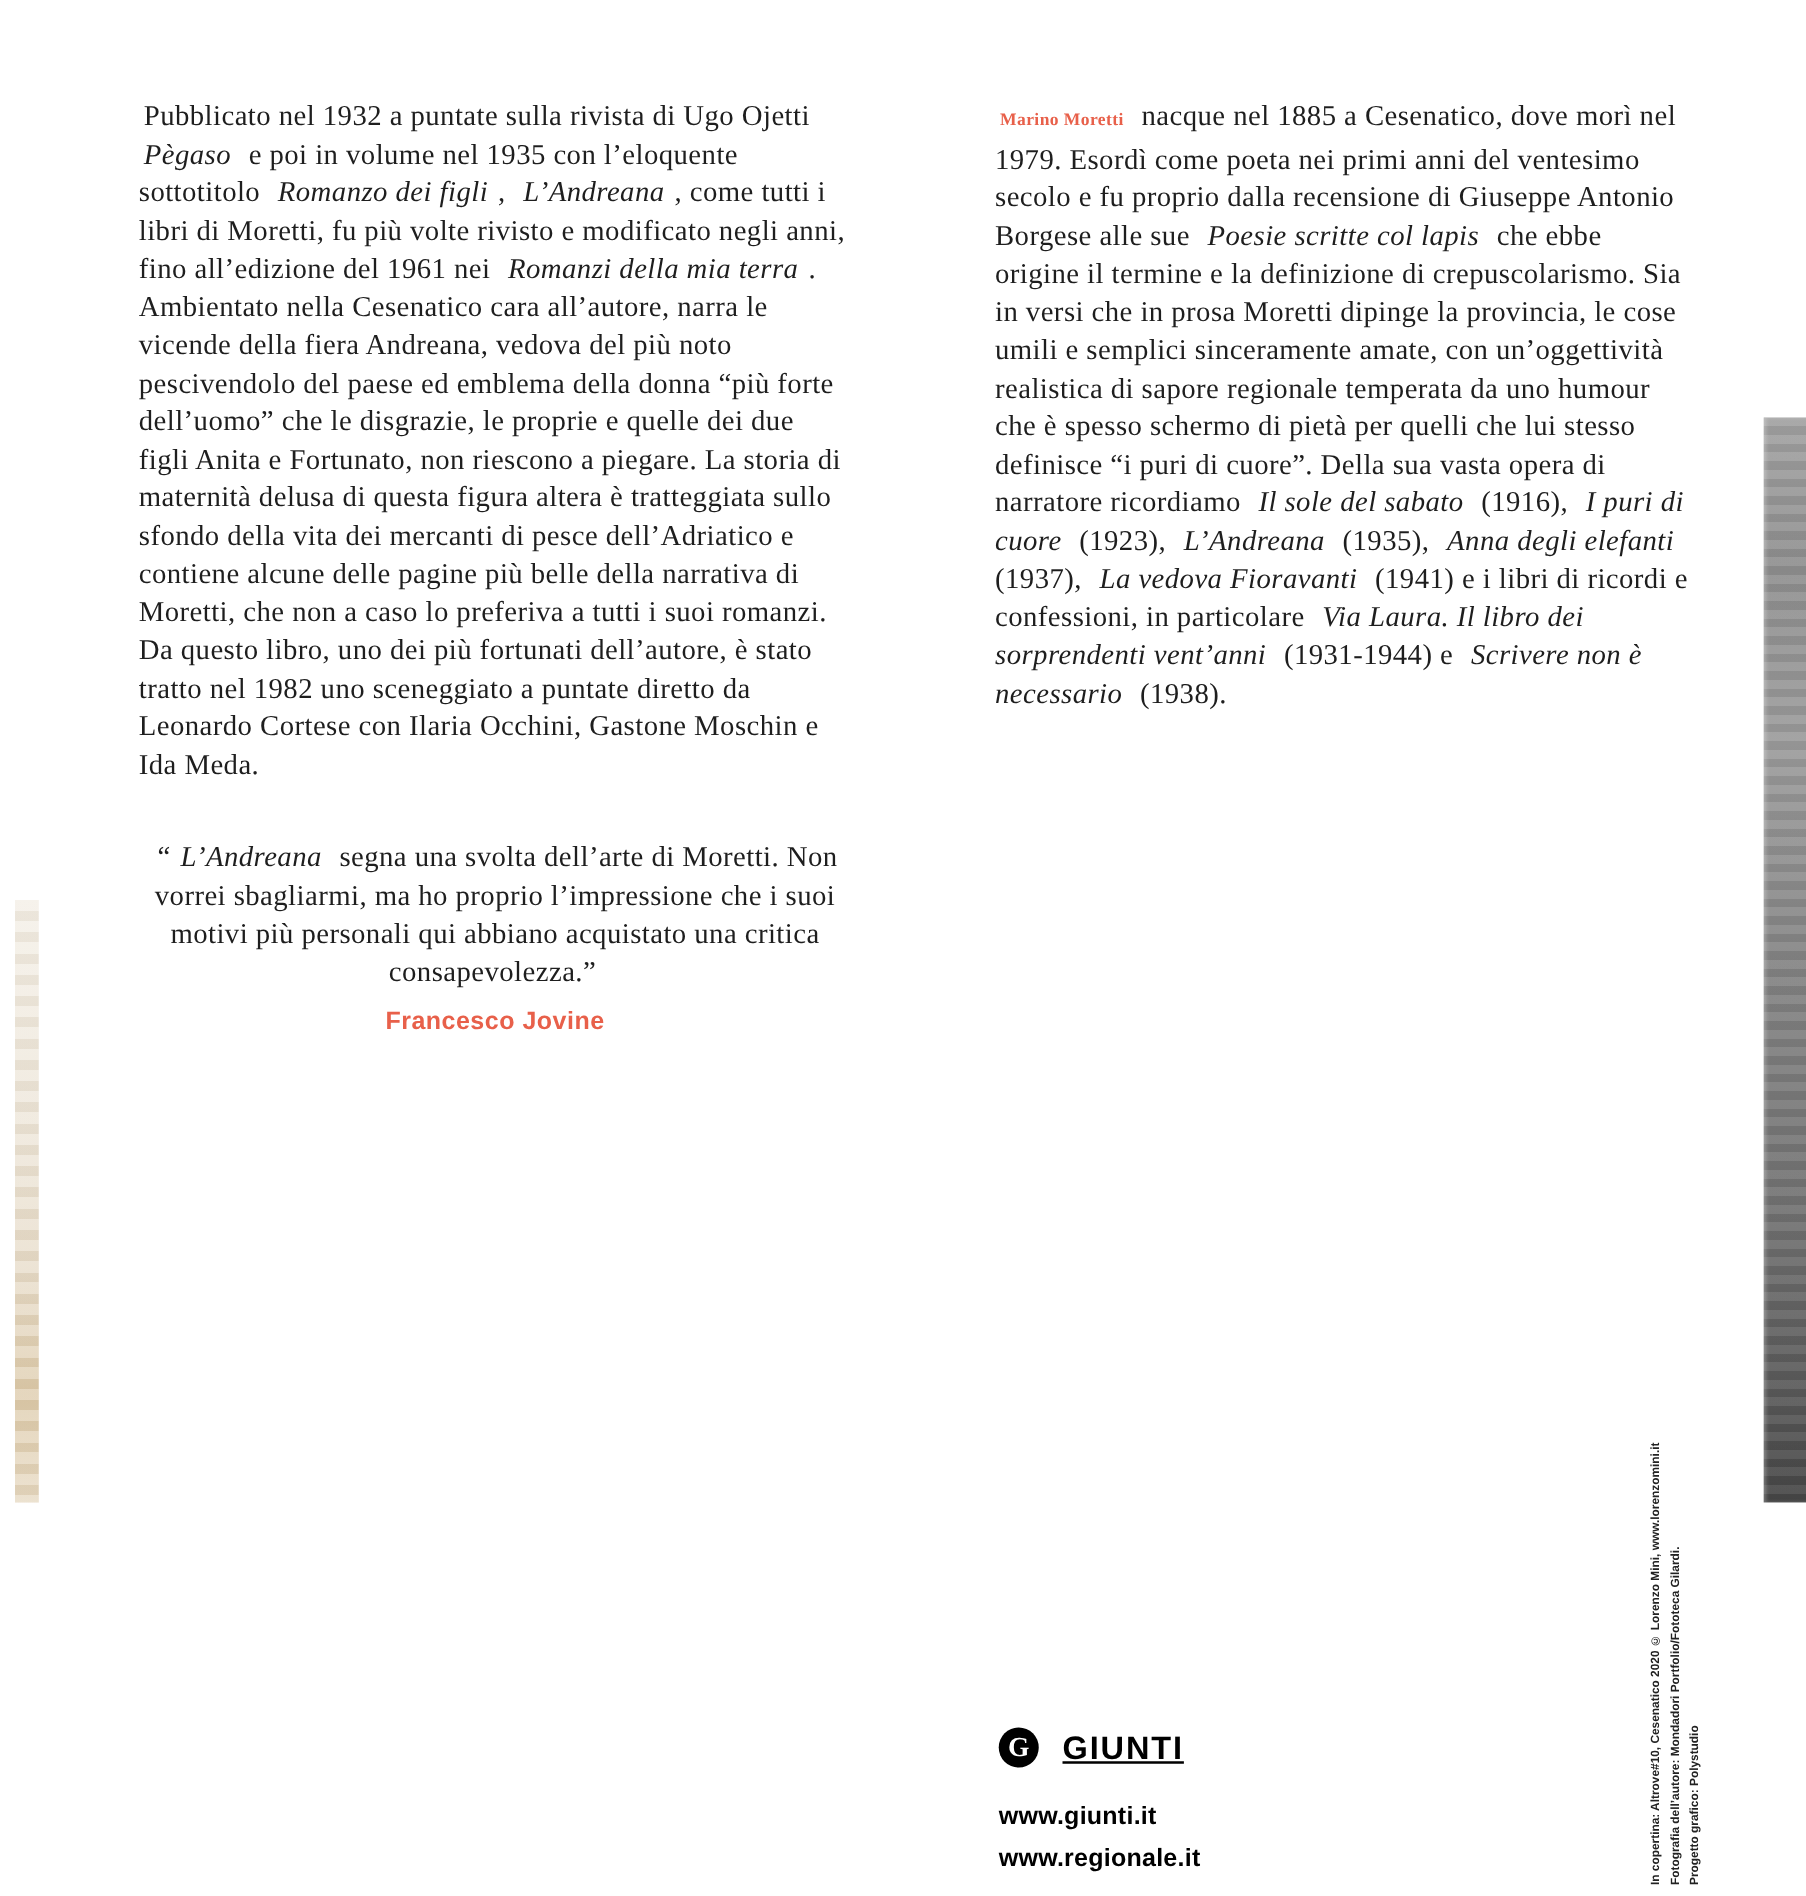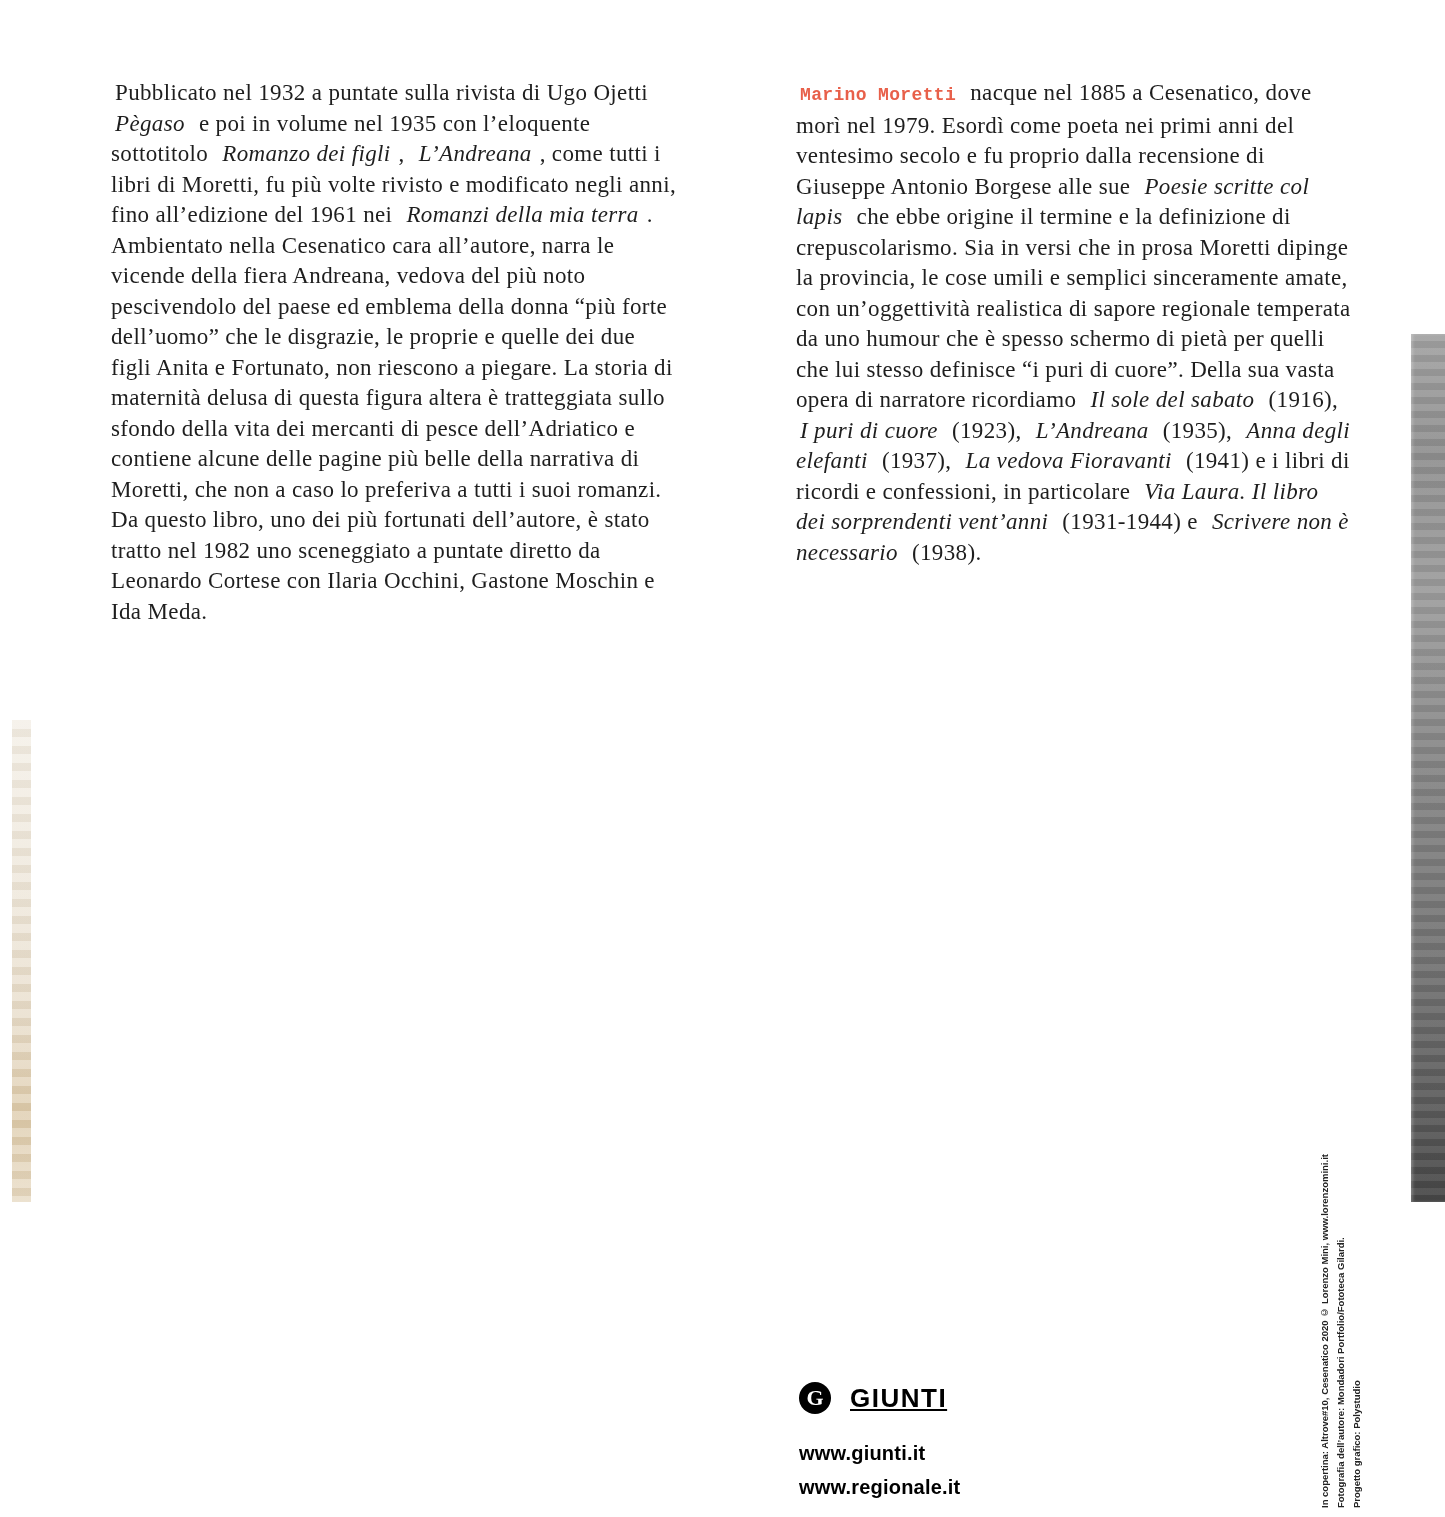--- a/index.html
+++ b/index.html
@@ -19,23 +19,23 @@
   .body-text {
     font-size: 23px;
     line-height: 30.5px;
     letter-spacing: 0.35px;
     text-align: left;
   }
 
   .seg-i { font-style: italic; }
   .seg-accent {
     color: var(--accent, #e8604a);
-    font-family: Liberation Mono, monospace;
+    font-family: Liberation Serif, serif;
     font-weight: bold;
-    font-size: 18px;
+    font-size: 14px;
   }
 
   
   .quote-block { margin-top: 44px; text-align: center; }
   .quote-text  { text-align: center; }
   .quote-author {
     margin-top: 13px;
     font-family: "Liberation Sans", sans-serif;
     font-weight: bold;
     font-size: 20px;
@@ -117,20 +117,22 @@
 
 <div class="page">
 
   <div class="left-edge-strip"></div>
   <div class="right-edge-strip"></div>
 
   <section class="col-left">
     <p class="body-text"><span>Pubblicato nel 1932 a puntate sulla rivista di Ugo Ojetti </span><span class="seg-i">Pègaso</span><span> e poi in volume nel 1935 con l’eloquente sottotitolo </span><span class="seg-i">Romanzo dei figli</span><span>, </span><span class="seg-i">L’Andreana</span><span>, come tutti i libri di Moretti, fu più volte rivisto e modificato negli anni, fino all’edizione del 1961 nei </span><span class="seg-i">Romanzi della mia terra</span><span>. Ambientato nella Cesenatico cara all’autore, narra le vicende della fiera Andreana, vedova del più noto pescivendolo del paese ed emblema della donna “più forte dell’uomo” che le disgrazie, le proprie e quelle dei due figli Anita e Fortunato, non riescono a piegare. La storia di maternità delusa di questa figura altera è tratteggiata sullo sfondo della vita dei mercanti di pesce dell’Adriatico e contiene alcune delle pagine più belle della narrativa di Moretti, che non a caso lo preferiva a tutti i suoi romanzi. Da questo libro, uno dei più fortunati dell’autore, è stato tratto nel 1982 uno sceneggiato a puntate diretto da Leonardo Cortese con Ilaria Occhini, Gastone Moschin e Ida Meda.</span></p>
 
     <div class="quote-block">
+      <p class="body-text quote-text"><span>“</span><span class="seg-i">L’Andreana</span><span> segna una svolta dell’arte di Moretti. Non vorrei sbagliarmi, ma ho proprio l’impressione che i suoi motivi più personali qui abbiano acquistato una critica consapevolezza.”</span></p>
+      <p class="quote-author">Francesco Jovine</p>
     </div>
   </section>
 
   <section class="col-right">
     <p class="body-text"><span class="seg-accent">Marino Moretti</span><span> nacque nel 1885 a Cesenatico, dove morì nel 1979. Esordì come poeta nei primi anni del ventesimo secolo e fu proprio dalla recensione di Giuseppe Antonio Borgese alle sue </span><span class="seg-i">Poesie scritte col lapis</span><span> che ebbe origine il termine e la definizione di crepuscolarismo. Sia in versi che in prosa Moretti dipinge la provincia, le cose umili e semplici sinceramente amate, con un’oggettività realistica di sapore regionale temperata da uno humour che è spesso schermo di pietà per quelli che lui stesso definisce “i puri di cuore”. Della sua vasta opera di narratore ricordiamo </span><span class="seg-i">Il sole del sabato</span><span> (1916), </span><span class="seg-i">I puri di cuore</span><span> (1923), </span><span class="seg-i">L’Andreana</span><span> (1935), </span><span class="seg-i">Anna degli elefanti</span><span> (1937), </span><span class="seg-i">La vedova Fioravanti</span><span> (1941) e i libri di ricordi e confessioni, in particolare </span><span class="seg-i">Via Laura. Il libro dei sorprendenti vent’anni</span><span> (1931-1944) e </span><span class="seg-i">Scrivere non è necessario</span><span> (1938).</span></p>
   </section>
 
   <div class="publisher">
     <div class="logo-row">
       <span class="logo-mark">G</span>

